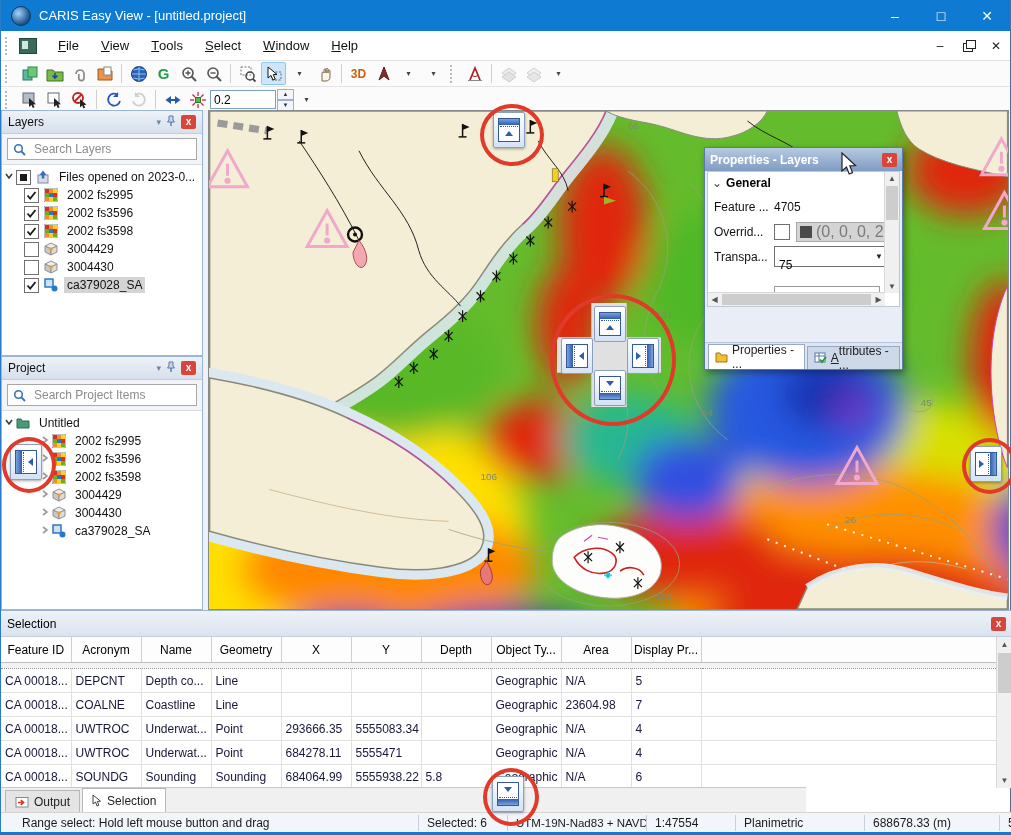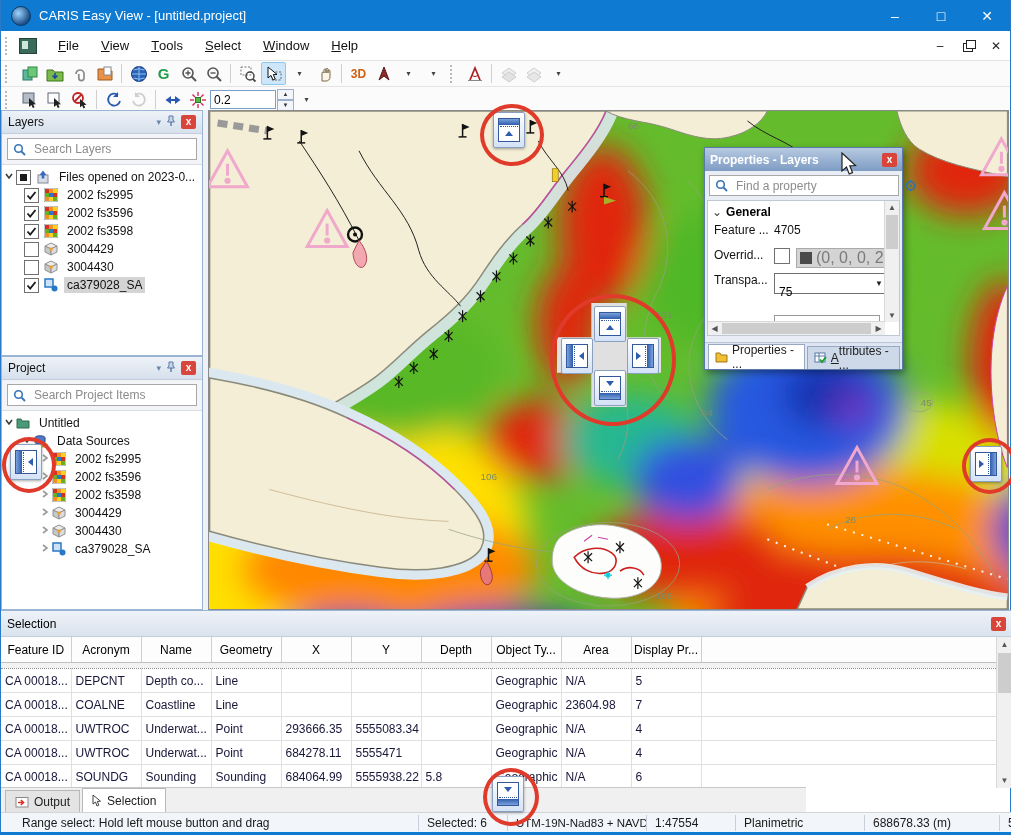--- a/index.html
+++ b/index.html
@@ -64,21 +64,21 @@
   .props-search .searchbox{flex:1;height:19px;}
   .gear{margin-left:5px;color:#2a72b8;font-size:15px;}
   .props-body{position:relative;background:#fff;height:134px;margin:0 2px;border:1px solid #c0c8d4;overflow:hidden;}
   .pb-vscroll{position:absolute;right:0;top:0;bottom:13px;width:14px;background:#f0f0f0;border-left:1px solid #d8d8d8;}
   .pb-vscroll .arr{height:13px;font-size:8px;color:#555;text-align:center;line-height:13px;}
   .pb-vscroll .thumb{position:absolute;top:14px;left:1px;right:1px;height:34px;background:#cdcdcd;}
   .pb-vscroll .arr.dn{position:absolute;bottom:0;left:0;right:0;}
   .pb-hscroll{position:absolute;left:0;right:14px;bottom:0;height:13px;background:#f0f0f0;border-top:1px solid #d8d8d8;display:flex;align-items:center;}
   .pb-hscroll .harr{width:13px;font-size:8px;color:#555;text-align:center;}
   .pb-hscroll .hthumb{flex:1;height:11px;background:#cdcdcd;margin:0 1px;}
-  .prow{display:flex;align-items:flex-start;height:25px;padding-left:6px;}
+  .prow{display:flex;align-items:center;height:25px;padding-left:6px;}
   .prow .plabel{width:60px;flex:0 0 60px;color:#111;}
   .prow .pval{color:#111;}
   .pcheck{width:14px;height:14px;border:1px solid #707070;background:#fff;margin-right:6px;}
   .pcombo-dis{width:92px;height:18px;background:#d4d4d4;border:1px solid #aaa;display:flex;align-items:center;padding:0 3px;overflow:hidden;}
   .pcombo-dis .swatch{width:12px;height:12px;background:#4a4a4a;margin-right:4px;flex:0 0 12px;}
   .pcombo-dis .ctext{color:#7a7a7a;font-size:16px;white-space:nowrap;}
   .pcombo{width:104px;height:19px;background:#fff;border:1px solid #707070;display:flex;align-items:center;padding:0 4px;}
   .pcombo .cval{flex:1;margin-top:16px;}
   .pcombo .dd{font-size:8px;color:#222;}
   .gen-row{display:flex;align-items:center;height:22px;padding-left:4px;font-weight:bold;}
@@ -518,33 +518,20 @@
               <span class="chev"><svg width="10" height="10" viewBox="0 0 10 10">
                   <path d="M2,3 L5,7 L8,3" fill="none" stroke="#3a3a3a" stroke-width="1.6"></path>
                 </svg></span>
               <span class="ticon">
                 <svg width="14" height="12" viewBox="0 0 14 12">
                   <path d="M1,2 L5,2 L6,4 L13,4 L13,11 L1,11 Z" fill="#4a9a78" stroke="#2a6a50"></path>
                 </svg>
               </span>
               <span class="tlabel">Untitled</span>
             </div>
-            <div class="trow" style="padding-left:18px;">
-              <span class="chev"><svg width="10" height="10" viewBox="0 0 10 10">
-                  <path d="M2,3 L5,7 L8,3" fill="none" stroke="#3a3a3a" stroke-width="1.6"></path>
-                </svg></span>
-              <span class="ticon">
-                <svg width="14" height="13" viewBox="0 0 14 13">
-                  <ellipse cx="6" cy="3" rx="5" ry="2.2" fill="#5078c8" stroke="#2a4a90"></ellipse>
-                  <path d="M1,3 v4 a5,2.2 0 0 0 10,0 v-4" fill="#5078c8" stroke="#2a4a90"></path>
-                  <ellipse cx="9.5" cy="10" rx="4" ry="2" fill="#e8c838" stroke="#a08820"></ellipse>
-                </svg>
-              </span>
-              <span class="tlabel">Data Sources</span>
-            </div>
             <div class="trow" style="padding-left:36px;">
               <span class="chev"><svg width="10" height="10" viewBox="0 0 10 10">
                   <path d="M3,2 L7,5 L3,8" fill="none" stroke="#9a9a9a" stroke-width="1.6"></path>
                 </svg></span>
               <span class="ticon">
                 <svg width="14" height="14" viewBox="0 0 14 14">
                   <rect width="14" height="14" fill="#fff" stroke="#888"></rect>
                   <rect x="1" y="1" width="4" height="4" fill="#d83020"></rect>
                   <rect x="5" y="1" width="4" height="4" fill="#f09020"></rect>
                   <rect x="9" y="1" width="4" height="4" fill="#ffd020"></rect>
@@ -931,30 +918,20 @@
         <span class="sb-grip"></span>
       </span>
   </div>
 
   <div class="props">
     <div class="props-title">
       <span>Properties - Layers</span>
       <span class="ph-sp"></span>
       <span class="ph-x">x</span>
     </div>
-    <div class="props-search">
-      <div class="searchbox">
-        <svg width="13" height="13">
-            <circle cx="5.5" cy="5.5" r="3.8" fill="none" stroke="#3874b8" stroke-width="1.6"></circle>
-            <line x1="8.5" y1="8.5" x2="12" y2="12" stroke="#3874b8" stroke-width="1.8"></line>
-          </svg>
-        <input placeholder="Find a property" style="">
-      </div>
-      <span class="gear">⚙</span>
-    </div>
     <div class="props-body">
       <div class="gen-row">
           <span style="margin-right:4px;color:#444;font-weight:normal;">⌄</span>
           <span>General</span>
         </div>
       <div class="prow">
         <span class="plabel">Feature ...</span>
         <span class="pval">4705</span>
       </div>
       <div class="prow">

